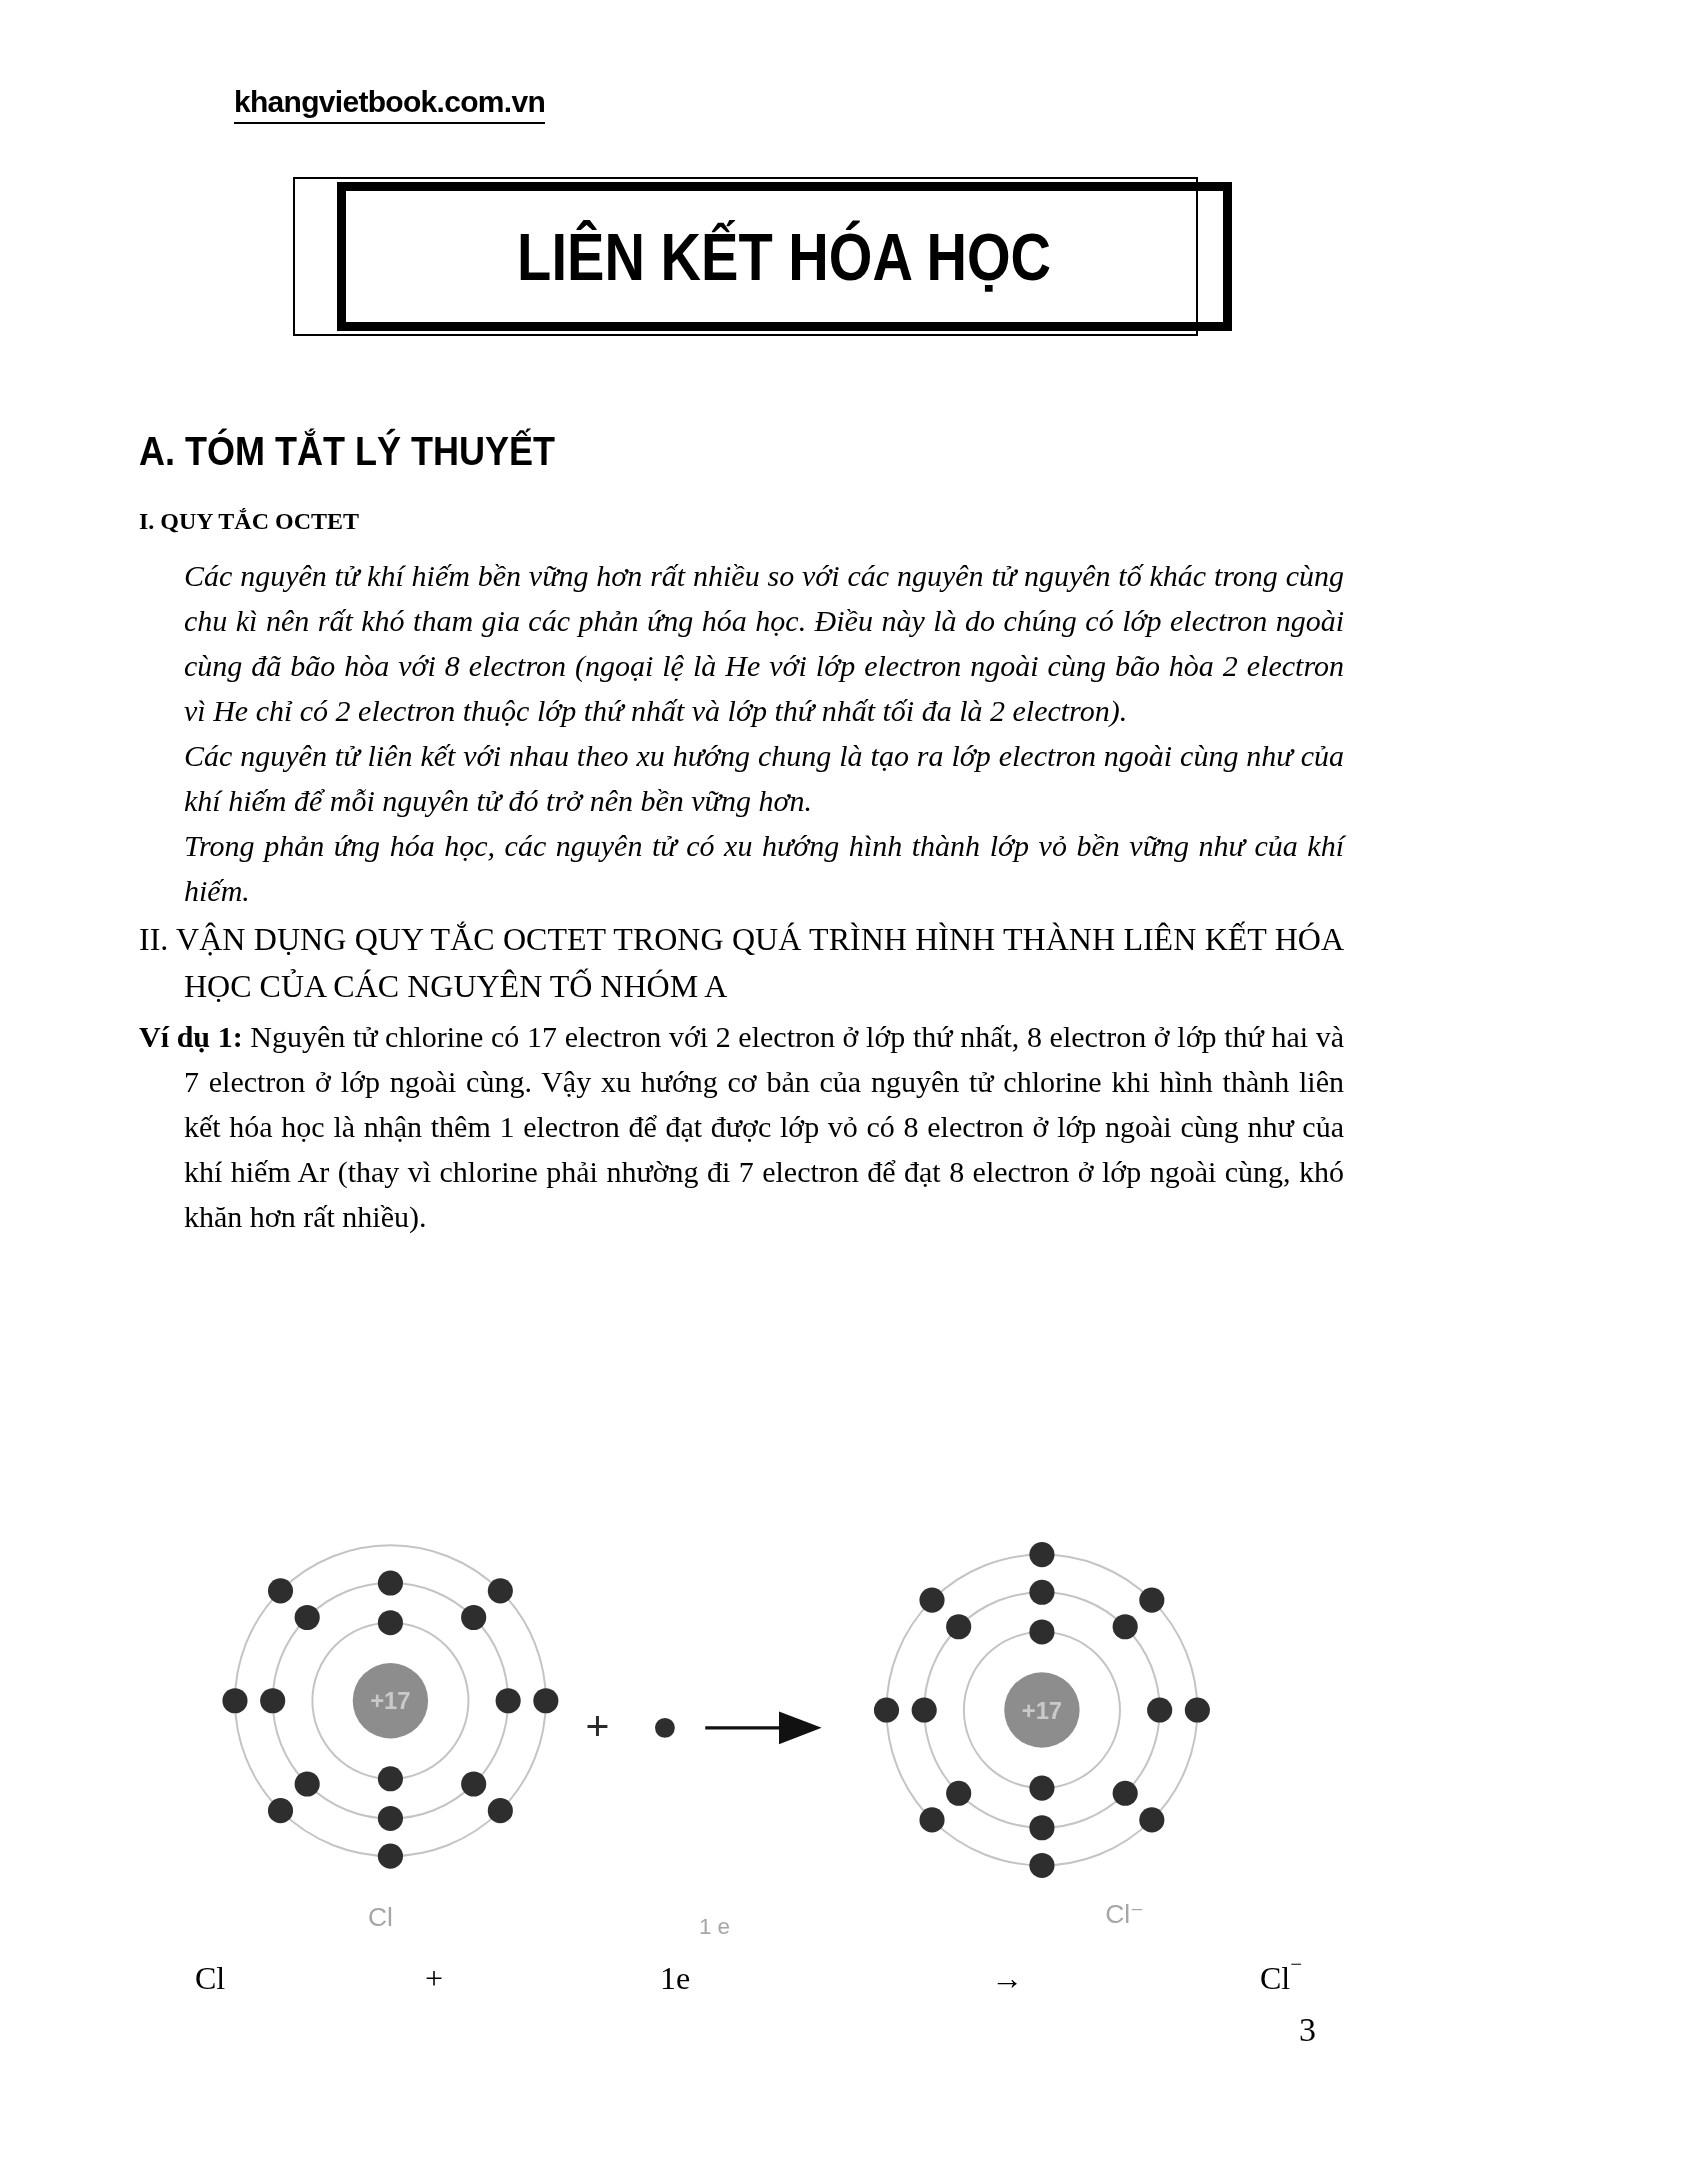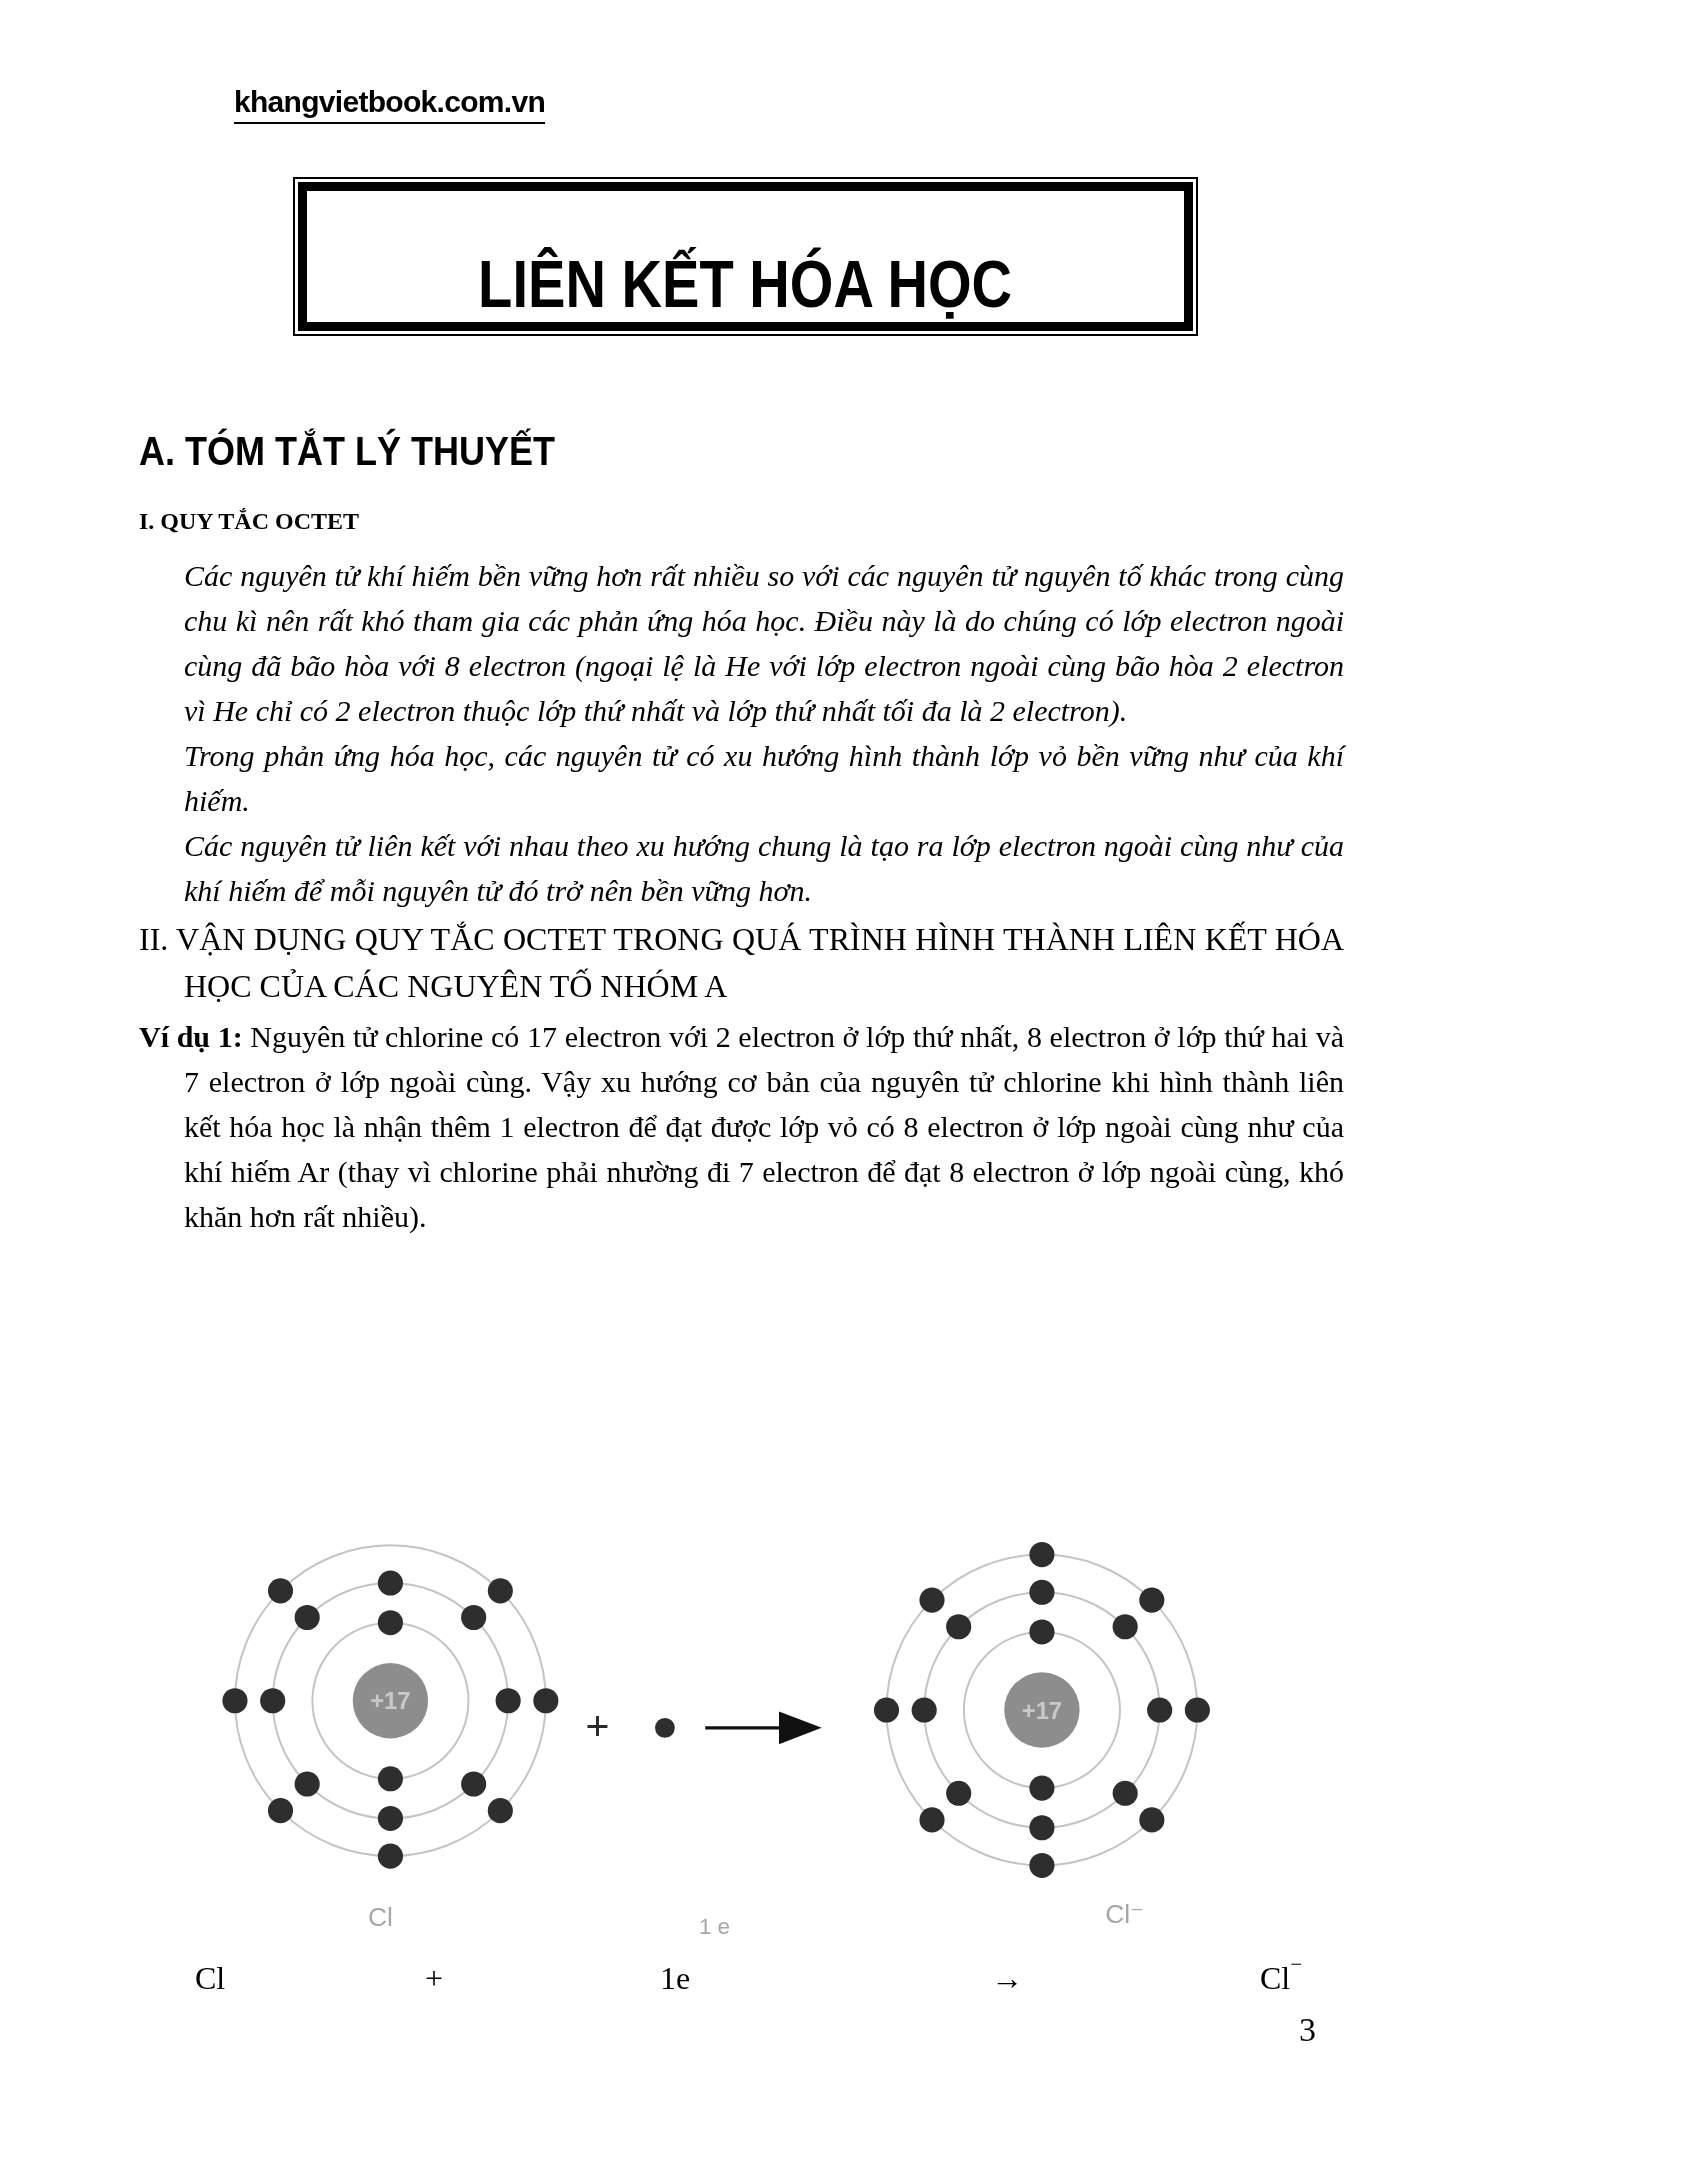--- a/index.html
+++ b/index.html
@@ -19,21 +19,21 @@
     border-bottom:2.6px solid #000;padding-bottom:3px;
     display:inline-block;
   }
   
   .title-box{
     position:absolute;left:293px;top:177px;width:905px;height:159px;
     border:2.6px solid #000;padding:3.3px;box-sizing:border-box;
   }
   .title-box-inner{
     width:100%;height:100%;border:9.3px solid #000;box-sizing:border-box;
-    display:flex;align-items:flex-end;justify-content:center;
+    display:flex;align-items:center;justify-content:center;margin-left:39px;
   }
   .title-text{
     font-family:"Liberation Sans","DejaVu Sans",sans-serif;
     font-weight:bold;font-size:66px;letter-spacing:0px;white-space:nowrap;
     transform:scaleX(0.85);
   }
   
   .content{
     position:absolute;left:139px;top:425px;width:1205px;
     font-size:30px;line-height:45px;
@@ -80,22 +80,22 @@
   <div class="title-box">
     <div class="title-box-inner">
       <span class="title-text">LIÊN KẾT HÓA HỌC</span>
     </div>
   </div>
 
   <div class="content">
     <div class="heading-a">A. TÓM TẮT LÝ THUYẾT</div>
     <div class="heading-i">I. QUY TẮC OCTET</div>
     <p class="p">Các nguyên tử khí hiếm bền vững hơn rất nhiều so với các nguyên tử nguyên tố khác trong cùng chu kì nên rất khó tham gia các phản ứng hóa học. Điều này là do chúng có lớp electron ngoài cùng đã bão hòa với 8 electron (ngoại lệ là He với lớp electron ngoài cùng bão hòa 2 electron vì He chỉ có 2 electron thuộc lớp thứ nhất và lớp thứ nhất tối đa là 2 electron).</p>
+    <p class="p">Các nguyên tử liên kết với nhau theo xu hướng chung là tạo ra lớp electron ngoài cùng như của khí hiếm để mỗi nguyên tử đó trở nên bền vững hơn.</p>
     <p class="p">Trong phản ứng hóa học, các nguyên tử có xu hướng hình thành lớp vỏ bền vững như của khí hiếm.</p>
-    <p class="p">Các nguyên tử liên kết với nhau theo xu hướng chung là tạo ra lớp electron ngoài cùng như của khí hiếm để mỗi nguyên tử đó trở nên bền vững hơn.</p>
     <div class="heading-ii">II. VẬN DỤNG QUY TẮC OCTET TRONG QUÁ TRÌNH HÌNH THÀNH LIÊN KẾT HÓA HỌC CỦA CÁC NGUYÊN TỐ NHÓM A</div>
     <p class="p-hang"><b>Ví dụ 1:</b><span> Nguyên tử chlorine có 17 electron với 2 electron ở lớp thứ nhất, 8 electron ở lớp thứ hai và 7 electron ở lớp ngoài cùng. Vậy xu hướng cơ bản của nguyên tử chlorine khi hình thành liên kết hóa học là nhận thêm 1 electron để đạt được lớp vỏ có 8 electron ở lớp ngoài cùng như của khí hiếm Ar (thay vì chlorine phải nhường đi 7 electron để đạt 8 electron ở lớp ngoài cùng, khó khăn hơn rất nhiều).</span></p>
   </div>
 
   <svg class="bohr-svg" viewBox="0 0 2550 700">
     <defs>
       <marker id="arrowhead" markerWidth="14" markerHeight="12" refX="11" refY="5" orient="auto">
         <path d="M0,0 L13,5 L0,10 Z" fill="#111"></path>
       </marker>
     </defs>

